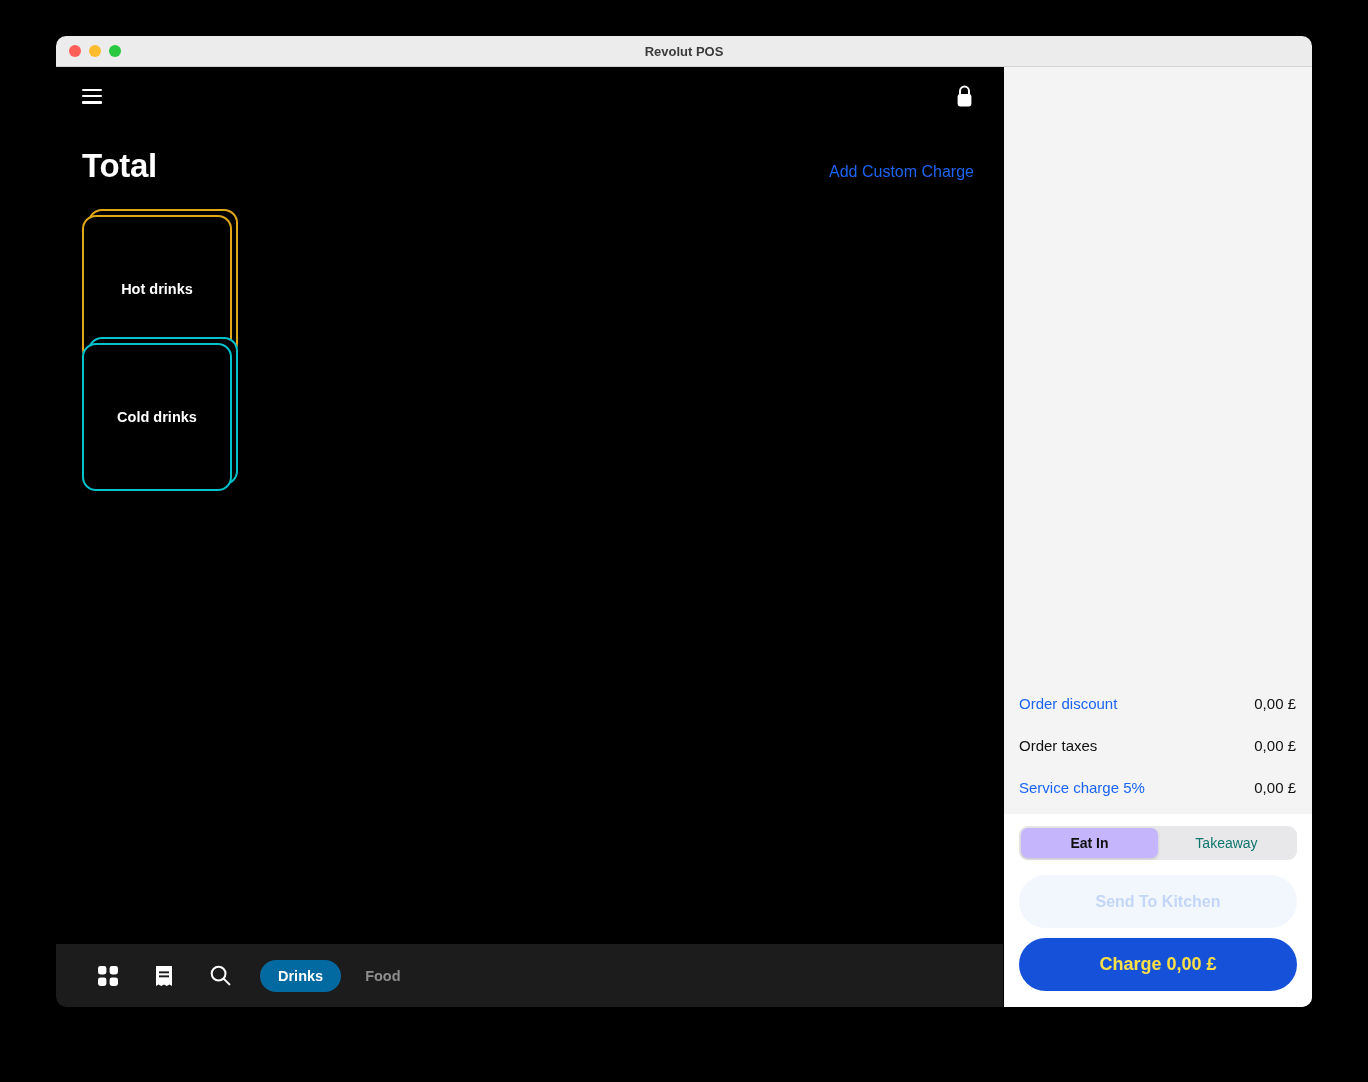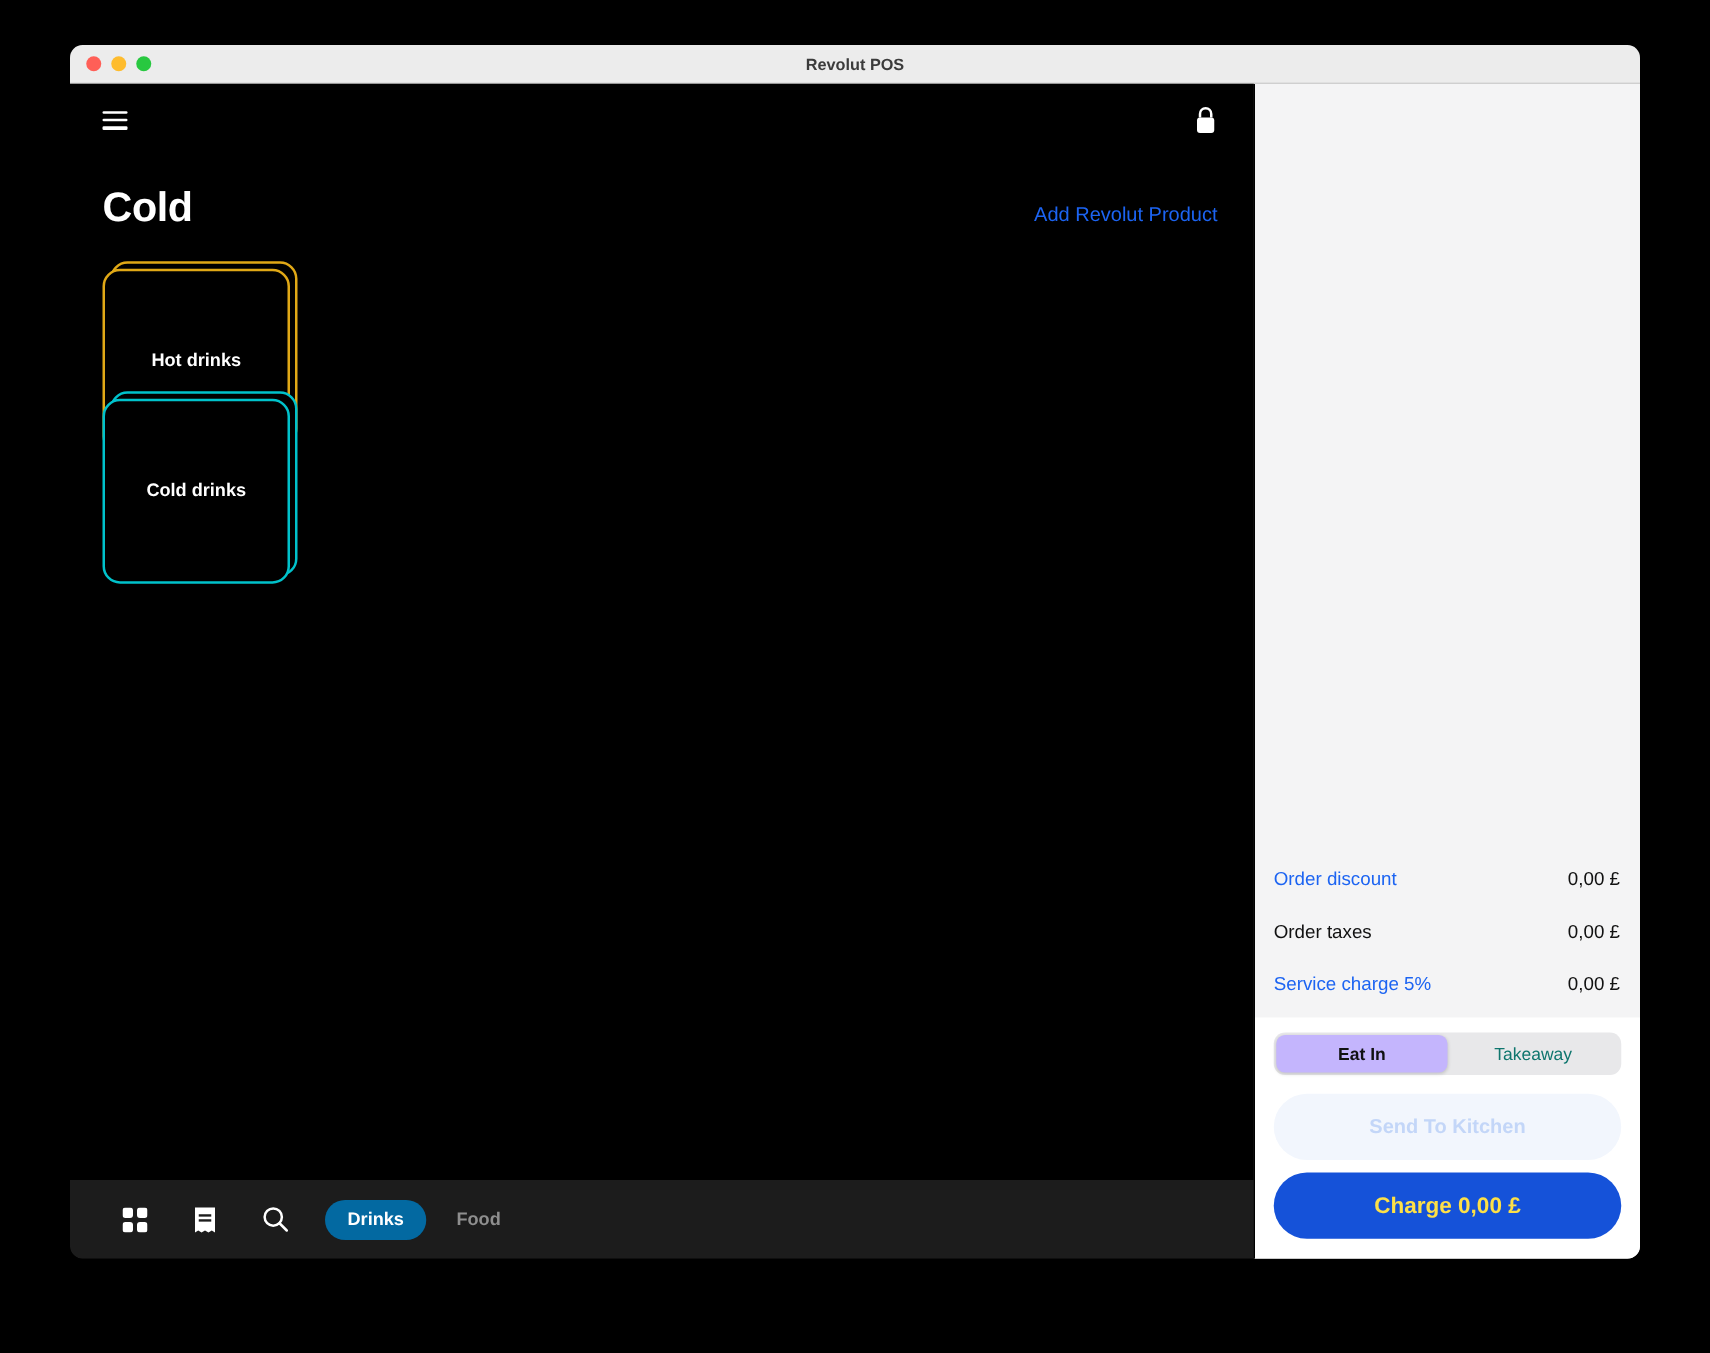--- a/index.html
+++ b/index.html
@@ -101,20 +101,21 @@
 
   .cards {
     padding: 30px 26px 0 26px;
     flex: 1 1 auto;
     overflow: hidden;
   }
   .card-wrap {
     position: relative;
     width: 155px;
     height: 104px;
+    margin-bottom: 24px;
   }
   .card-back {
     position: absolute;
     left: 6px; top: -6px;
     width: 150px; height: 148px;
     border: 2px solid currentColor;
     border-radius: 14px;
     background: #000;
   }
   .card-front {
@@ -283,22 +284,22 @@
             <i></i>
             <i></i>
         </div>
         <svg class="lock-icon" viewBox="0 0 19 23">
           <path d="M5 9V6.2C5 3.6 7 1.6 9.5 1.6S14 3.6 14 6.2V9" fill="none" stroke="#fff" stroke-width="2"></path>
           <rect x="2.6" y="9" width="13.8" height="12.4" rx="2.4" fill="#fff"></rect>
         </svg>
       </div>
 
       <div class="pos-head">
-        <div class="page-title">Cold</div>
-        <div class="link-blue">Add Revolut Product</div>
+        <div class="page-title">Total</div>
+        <div class="link-blue">Add Custom Charge</div>
       </div>
 
       <div class="cards">
 
         <div class="card-wrap" style="color:#e0a816">
           <div class="card-back"></div>
           <div class="card-front">
             <span class="card-label">Hot drinks</span>
           </div>
         </div>

